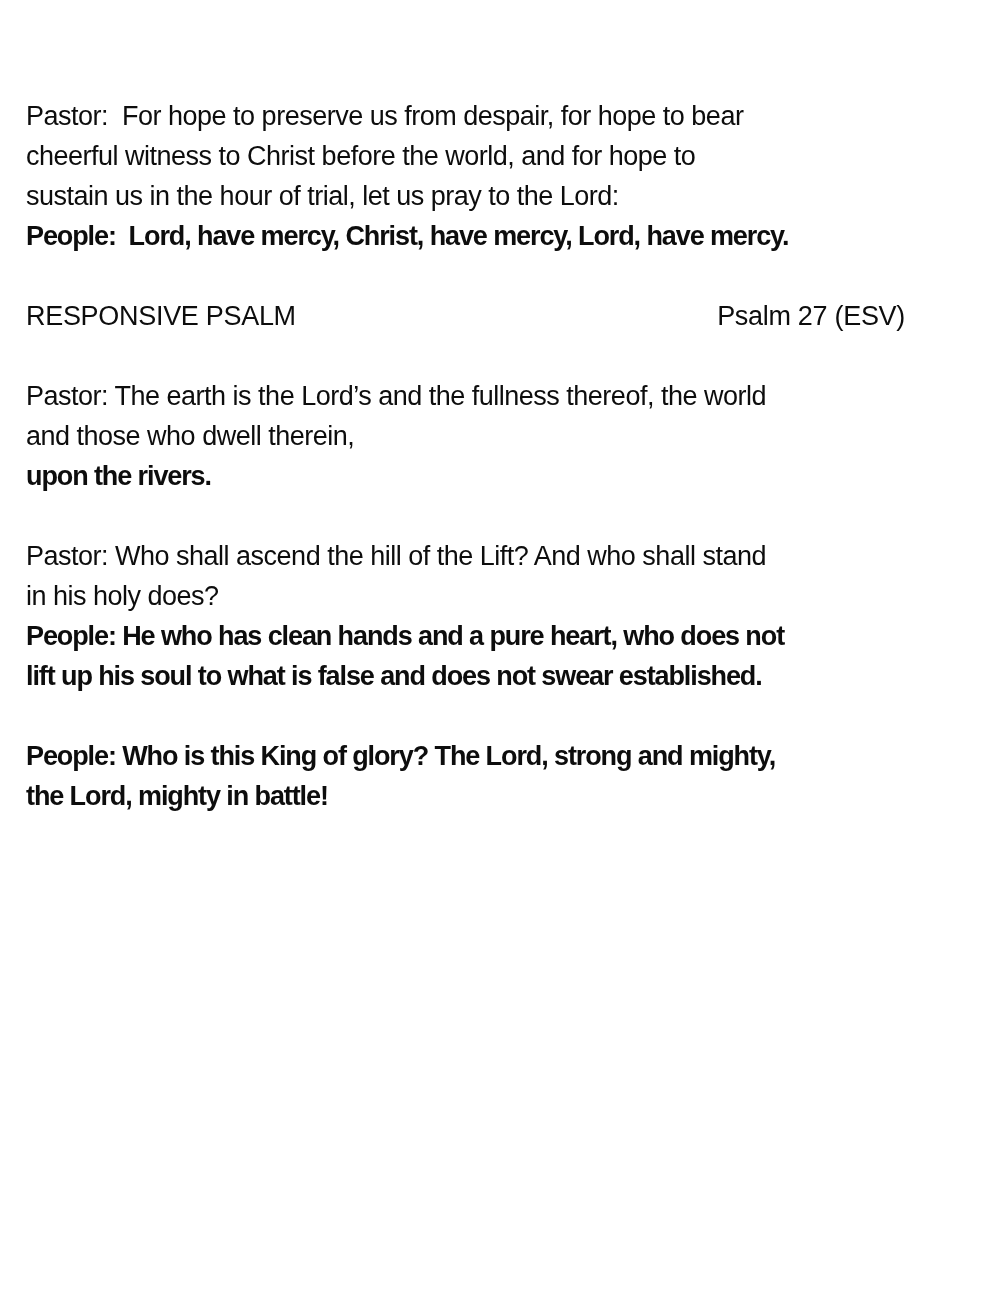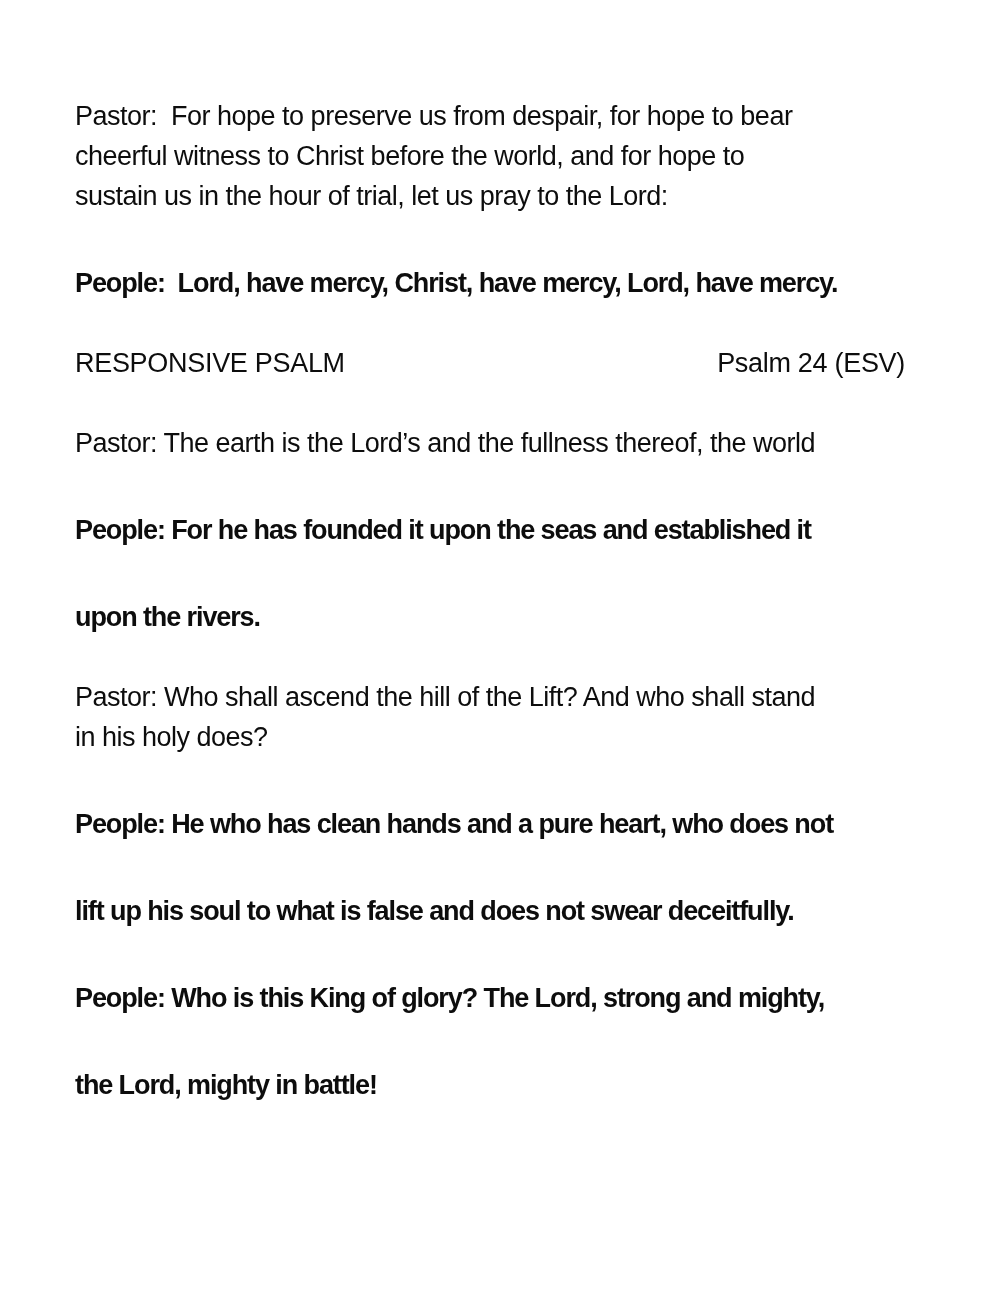--- a/index.html
+++ b/index.html
@@ -11,38 +11,37 @@
     width: 1000px;
     height: 1294px;
     overflow: hidden;
     font-family: "Liberation Sans", "DejaVu Sans", sans-serif;
     color: #0d0d0d;
   }
   .page {
     box-sizing: border-box;
     width: 1000px;
     height: 1294px;
-    padding: 96px 58px 0 75px;
+    padding: 96px 58px 0 26px;
     background: #ffffff;
   }
   .block {
     margin: 0 0 40px 0;
   }
   .line {
     font-size: 27px;
     line-height: 40px;
     letter-spacing: -0.5px;
     white-space: pre;
     font-weight: 400;
   }
   .people .line,
   .line.people {
     font-weight: 700;
     letter-spacing: -1.1px;
-    margin-top: 47px;
   }
   .heading-row {
     display: flex;
     justify-content: space-between;
     align-items: baseline;
     padding-right: 37px;
   }
   .heading-row .line {
     letter-spacing: -0.3px;
   }
@@ -54,34 +53,34 @@
 
   <div class="block">
     <div class="line">Pastor:  For hope to preserve us from despair, for hope to bear</div>
     <div class="line">cheerful witness to Christ before the world, and for hope to</div>
     <div class="line">sustain us in the hour of trial, let us pray to the Lord:</div>
     <div class="line people">People:  Lord, have mercy, Christ, have mercy, Lord, have mercy.</div>
   </div>
 
   <div class="block heading-row">
     <span class="line">RESPONSIVE PSALM</span>
-    <span class="line">Psalm 24 (ESV)</span>
+    <span class="line">Psalm 27 (ESV)</span>
   </div>
 
   <div class="block">
     <div class="line">Pastor: The earth is the Lord’s and the fullness thereof, the world</div>
-    <div class="line people">People: For he has founded it upon the seas and established it</div>
+    <div class="line">and those who dwell therein,</div>
     <div class="line people">upon the rivers.</div>
   </div>
 
   <div class="block">
     <div class="line">Pastor: Who shall ascend the hill of the Lift? And who shall stand</div>
     <div class="line">in his holy does?</div>
     <div class="line people">People: He who has clean hands and a pure heart, who does not</div>
-    <div class="line people">lift up his soul to what is false and does not swear deceitfully.</div>
+    <div class="line people">lift up his soul to what is false and does not swear established.</div>
   </div>
 
 
   <div class="block">
     <div class="line people">People: Who is this King of glory? The Lord, strong and mighty,</div>
     <div class="line people">the Lord, mighty in battle!</div>
   </div>
 
 </div>
 

